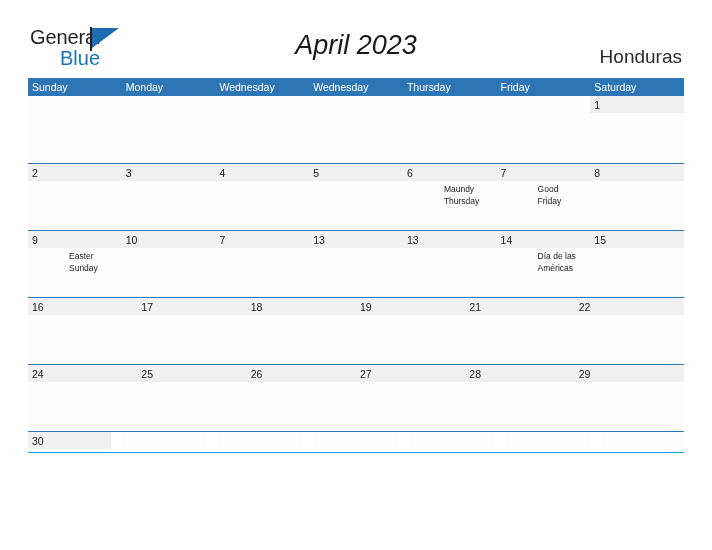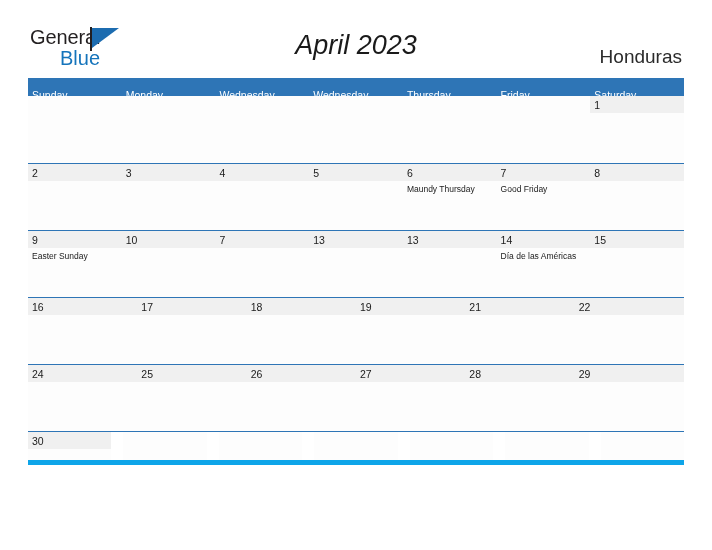--- a/index.html
+++ b/index.html
@@ -99,33 +99,33 @@
 
   .weekdays {
     display: flex;
     background: #2e75b6;
     height: 18px;
   }
   .weekday {
     flex: 1 1 0;
     color: #ffffff;
     font-size: 10.5px;
-    padding: 11px 0 0 4px;
+    padding: 3px 0 0 4px;
     font-family: "Liberation Sans", sans-serif;
     white-space: nowrap;
   }
 
   .week {
     display: flex;
     border-top: 1.5px solid #2e75b6;
     height: 67px;
     position: relative;
   }
   .week:first-of-type { border-top: none; }
-  .week.last { height: 34px; border-bottom: 5px solid #0ea5e9; gap: 12px; }
+  .week.last { height: 22px; border-bottom: 1px solid #0ea5e9; gap: 12px; }
 
   .day {
     flex: 1 1 0;
     position: relative;
     background: #fdfdfd;
   }
 
   .daynum-band {
     position: absolute;
     left: 0; right: 0; top: 0;
@@ -147,21 +147,21 @@
 
   .events {
     position: relative;
     padding: 3px 6px 0 4px;
     font-size: 8.5px;
     line-height: 11.5px;
     color: #1a1a1a;
     z-index: 1;
     font-family: "Liberation Sans", sans-serif;
   }
-  .event { display: block; }
+  .event { display: block; margin-left: 37px; }
 </style>
 </head>
 <body>
 
 <div class="page">
 
   <div class="top-bar">
 
     <div class="logo">
       <span class="logo-general">General</span>

